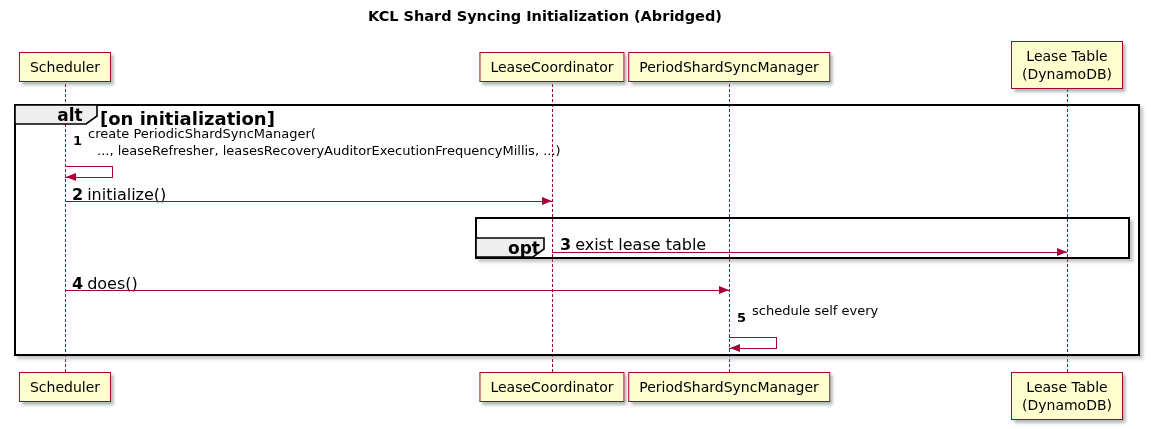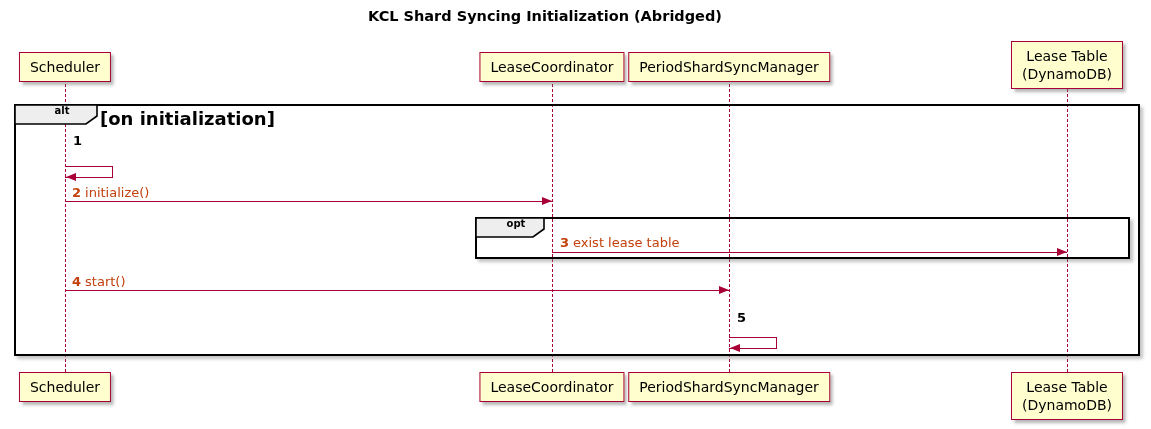--- a/index.html
+++ b/index.html
@@ -28,25 +28,25 @@
     padding:5px 10px;white-space:nowrap;color:#000;
   }
   .frame{
     position:absolute;border:2px solid #000;
     box-shadow:3px 3px 3px rgba(140,140,140,0.5);
     background:transparent;
   }
   .frame-label{
     position:absolute;left:-2px;top:-2px;width:84px;height:21px;
   }
-  .frame-label.small{width:70px;}
+  .frame-label.small{width:70px;margin-top:20px;}
   .frame-label svg{position:absolute;left:0;top:0;}
   .frame-label .kw{
-    position:absolute;left:0;top:1px;width:72px;text-align:center;
-    font-size:10px;font-weight:bold;color:#000;padding-left:12px;
+    position:absolute;left:8px;top:1px;width:72px;text-align:center;
+    font-size:17px;font-weight:bold;color:#000;padding-left:12px;
   }
   .frame-label.small .kw{width:58px;}
   .guard{
     position:absolute;top:2px;font-size:18px;font-weight:bold;color:#000;white-space:nowrap;
   }
   .msg-line{
     position:absolute;height:0;border-top:1px solid #A80036;
   }
   .arrow-right{
     position:absolute;width:0;height:0;
@@ -60,21 +60,21 @@
     border-top:4px solid transparent;
     border-bottom:4px solid transparent;
   }
   .self-loop{
     position:absolute;
     border-top:1px solid #A80036;
     border-right:1px solid #A80036;
     border-bottom:1px solid #A80036;
   }
   .msg-label{
-    position:absolute;font-size:13px;white-space:nowrap;color:#c2410c;
+    position:absolute;font-size:16px;white-space:nowrap;color:#000000;
   }
   .msg-num{font-weight:bold;margin-right:4px;}
   .msg-lines{position:absolute;font-size:13px;line-height:17px;white-space:nowrap;color:#000;}
   .msg-lines .l2{padding-left:9px;}
   .msg-num-abs{position:absolute;font-size:13px;font-weight:bold;color:#000;}
 </style>
 </head>
 <body>
 
 <div class="diagram">
@@ -113,43 +113,48 @@
   <div class="frame" style="left:475px;top:217px;width:651px;height:38px;">
     <div class="frame-label small">
       <svg width="72" height="22">
         <path d="M1,1 H69 V12 L58,20 H1 Z" fill="#EEEEEE" stroke="#000000" stroke-width="1.6"></path>
       </svg>
       <span class="kw">opt</span>
     </div>
   </div>
 
   <span class="msg-num-abs" style="left:73px;top:133px;">1</span>
+  <div class="msg-lines" style="left:88px;top:125px;">
+    <div>create PeriodicShardSyncManager(</div>
+    <div class="l2">..., leaseRefresher, leasesRecoveryAuditorExecutionFrequencyMillis, ...)</div>
+  </div>
   <div class="self-loop" style="left:65px;top:166px;width:47px;height:10px;"></div>
   <div class="arrow-left" style="left:66px;top:173px;"></div>
 
   <div class="msg-label" style="left:72px;top:185px;">
     <span class="msg-num">2</span><span>initialize()</span>
   </div>
   <div class="msg-line" style="left:65px;top:201px;width:487px;"></div>
   <div class="arrow-right" style="left:542px;top:197px;"></div>
 
   <div class="msg-label" style="left:560px;top:235px;">
     <span class="msg-num">3</span><span>exist lease table</span>
   </div>
   <div class="msg-line" style="left:552px;top:252px;width:515px;"></div>
   <div class="arrow-right" style="left:1057px;top:248px;"></div>
 
   <div class="msg-label" style="left:72px;top:274px;">
-    <span class="msg-num">4</span><span>start()</span>
+    <span class="msg-num">4</span><span>does()</span>
   </div>
   <div class="msg-line" style="left:65px;top:290px;width:664px;"></div>
   <div class="arrow-right" style="left:719px;top:286px;"></div>
 
   <span class="msg-num-abs" style="left:737px;top:310px;">5</span>
   <div class="msg-lines" style="left:752px;top:302px;">
+    <div>schedule self every</div>
   </div>
   <div class="self-loop" style="left:729px;top:337px;width:47px;height:10px;"></div>
   <div class="arrow-left" style="left:730px;top:344px;"></div>
 
   <div class="pbox" style="left:65px;top:372px;">
     <span>Scheduler</span>
   </div>
   <div class="pbox" style="left:552px;top:372px;">
     <span>LeaseCoordinator</span>
   </div>

